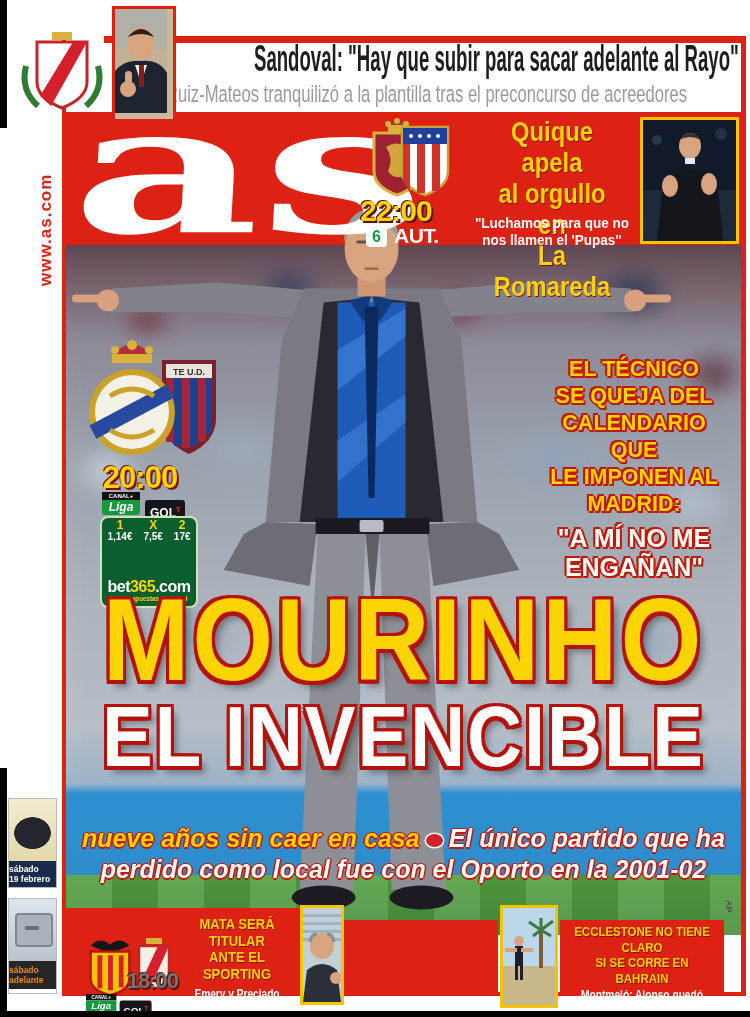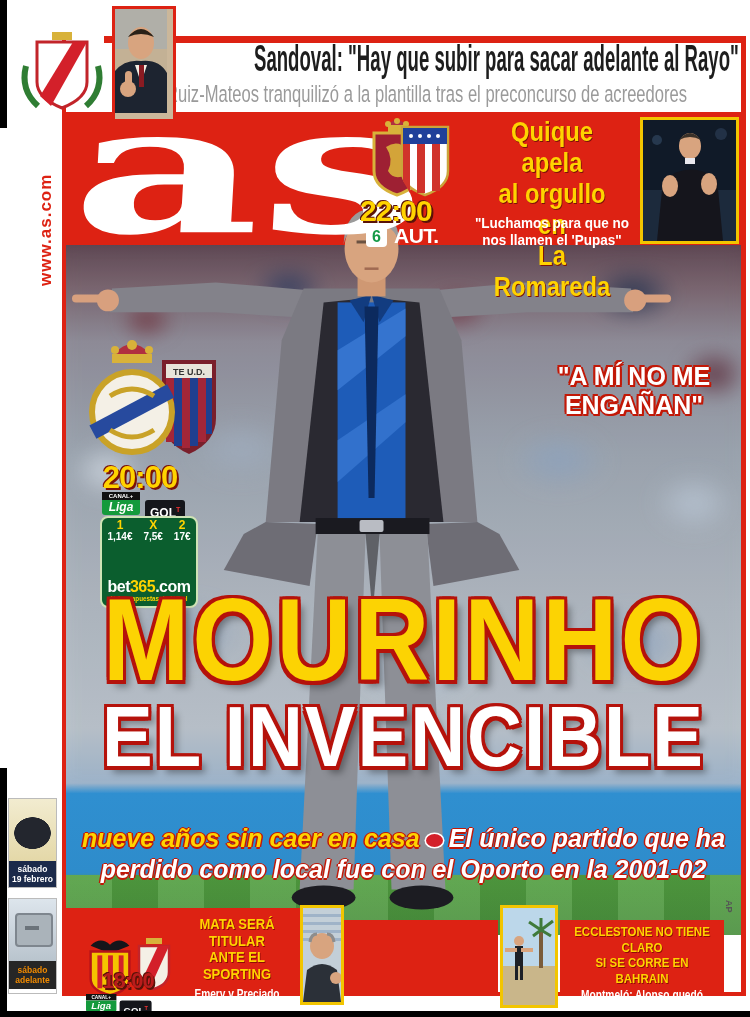--- a/index.html
+++ b/index.html
@@ -130,42 +130,42 @@
   .valencia-text .box-title{font-size:14.5px;line-height:16.5px;transform:scale(.9,1);transform-origin:center top;}
   .valencia-text .box-text{font-size:13px;line-height:15px;margin-top:4px;transform:scale(.78,1);transform-origin:center top;}
   .oliver-text{left:336px;top:924px;width:168px;z-index:8;}
   .oliver-text .box-title{font-size:15px;line-height:16px;}
   .oliver-text .box-text{font-size:12px;line-height:14.5px;transform:scale(.74,1);transform-origin:center top;}
   .f1-text{left:556px;top:924px;width:172px;z-index:8;}
   .f1-text .box-title{font-size:13.5px;line-height:15.5px;transform:scale(.85,1);transform-origin:center top;}
   .f1-text .box-text{font-size:12px;line-height:14px;margin-top:2px;transform:scale(.85,1);transform-origin:center top;}
   .valencia-badge{left:84px;top:936px;width:52px;height:62px;z-index:9;}
   .sporting-badge{left:134px;top:936px;width:40px;height:56px;z-index:8;}
-  .kickoff-18{left:78px;top:968px;width:100px;text-align:center;font-size:22px;font-weight:bold;color:#b91c1c;
+  .kickoff-18{left:78px;top:968px;width:100px;text-align:right;font-size:22px;font-weight:bold;color:#737373;
         text-shadow:1.5px 1.5px 0 #5a1208,-1px -1px 0 #5a1208;z-index:9;letter-spacing:-1px;}
   .mini-chips{left:86px;top:994px;display:flex;gap:4px;z-index:9;transform:scale(.8);transform-origin:left top;}
   .oliver-photo{left:300px;top:905px;width:44px;height:100px;border:3px solid #f2c500;box-sizing:border-box;
         background:#c3cfd8;z-index:8;}
   .bahrain-photo{left:500px;top:905px;width:58px;height:103px;border:3px solid #f2c500;box-sizing:border-box;
         background:#bcd7ea;z-index:8;}
   .ap-credit{left:724px;top:900px;height:30px;color:#555;font-size:9px;font-weight:bold;
         writing-mode:vertical-rl;z-index:8;}
 
   
   .promo{width:47px;border:1px solid #bbb;z-index:2;overflow:hidden;}
   .promo-1{left:8px;top:798px;height:88px;}
   .promo-2{left:8px;top:898px;height:94px;}
   .promo .pic{width:100%;height:62px;}
   .promo-1 .pic{background:radial-gradient(30px 26px at 50% 55%,#23262e 0 60%,transparent 62%),
         linear-gradient(180deg,#f2ecd0,#e4d8a8);}
   .promo-2 .pic{background:linear-gradient(180deg,#dde5ec,#b9c4cd);position:relative;}
   .promo-2 .case{position:absolute;left:6px;top:14px;width:34px;height:30px;background:#aab3ba;
         border:2px solid #7e868e;border-radius:4px;}
   .promo-2 .case:after{content:"";position:absolute;left:8px;top:11px;width:14px;height:4px;background:#6b737a;}
-  .promo .band{width:100%;text-align:center;font-weight:bold;}
+  .promo .band{width:100%;font-weight:bold;}
   .promo-1 .band{background:#1b2a4a;color:#fff;font-size:8.5px;line-height:10px;padding:3px 0;}
   .promo-2 .band{background:#262626;color:#f08a00;font-size:8.5px;line-height:10px;padding:4px 0;}
 </style>
 </head>
 <body>
 
 <div class="page">
 
   <div class="abs top-headline">Sandoval: "Hay que subir para sacar adelante al Rayo"</div>
   <div class="abs top-subhead">Ruiz-Mateos tranquilizó a la plantilla tras el preconcurso de acreedores</div>
@@ -332,20 +332,25 @@
       <div class="bet-col">
         <div class="lbl">2</div>
         <div class="odd">17€</div>
       </div>
     </div>
     <div class="bet-brand"><span>bet</span><span class="num">365</span><span>.com</span></div>
     <div class="bet-tag">Nº1 en apuestas de fútbol</div>
   </div>
 
   <div class="abs claim">
+    <div class="txt pre">EL TÉCNICO
+SE QUEJA DEL
+CALENDARIO QUE
+LE IMPONEN AL
+MADRID:</div>
     <div class="quote pre">"A MÍ NO ME
 ENGAÑAN"</div>
   </div>
 
   <div class="abs hl1">MOURINHO</div>
   <div class="abs hl2">EL INVENCIBLE</div>
 
   <div class="abs deck">
     <br>
     <span class="y">nueve años sin caer en casa</span><span class="red-dot"></span><span class="w">El único partido que ha</span><br>

